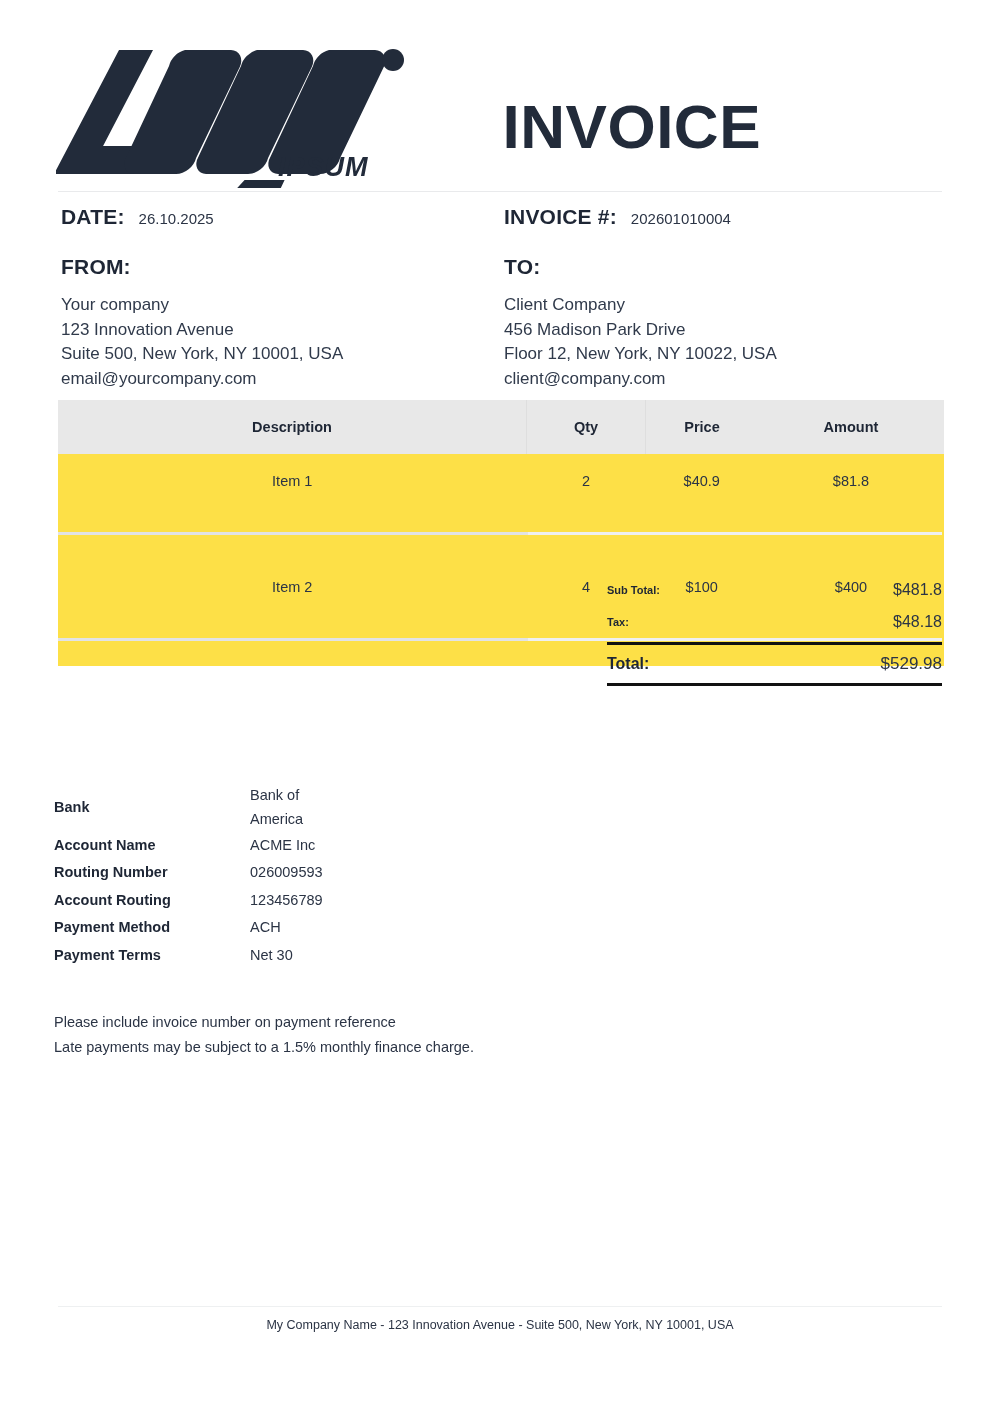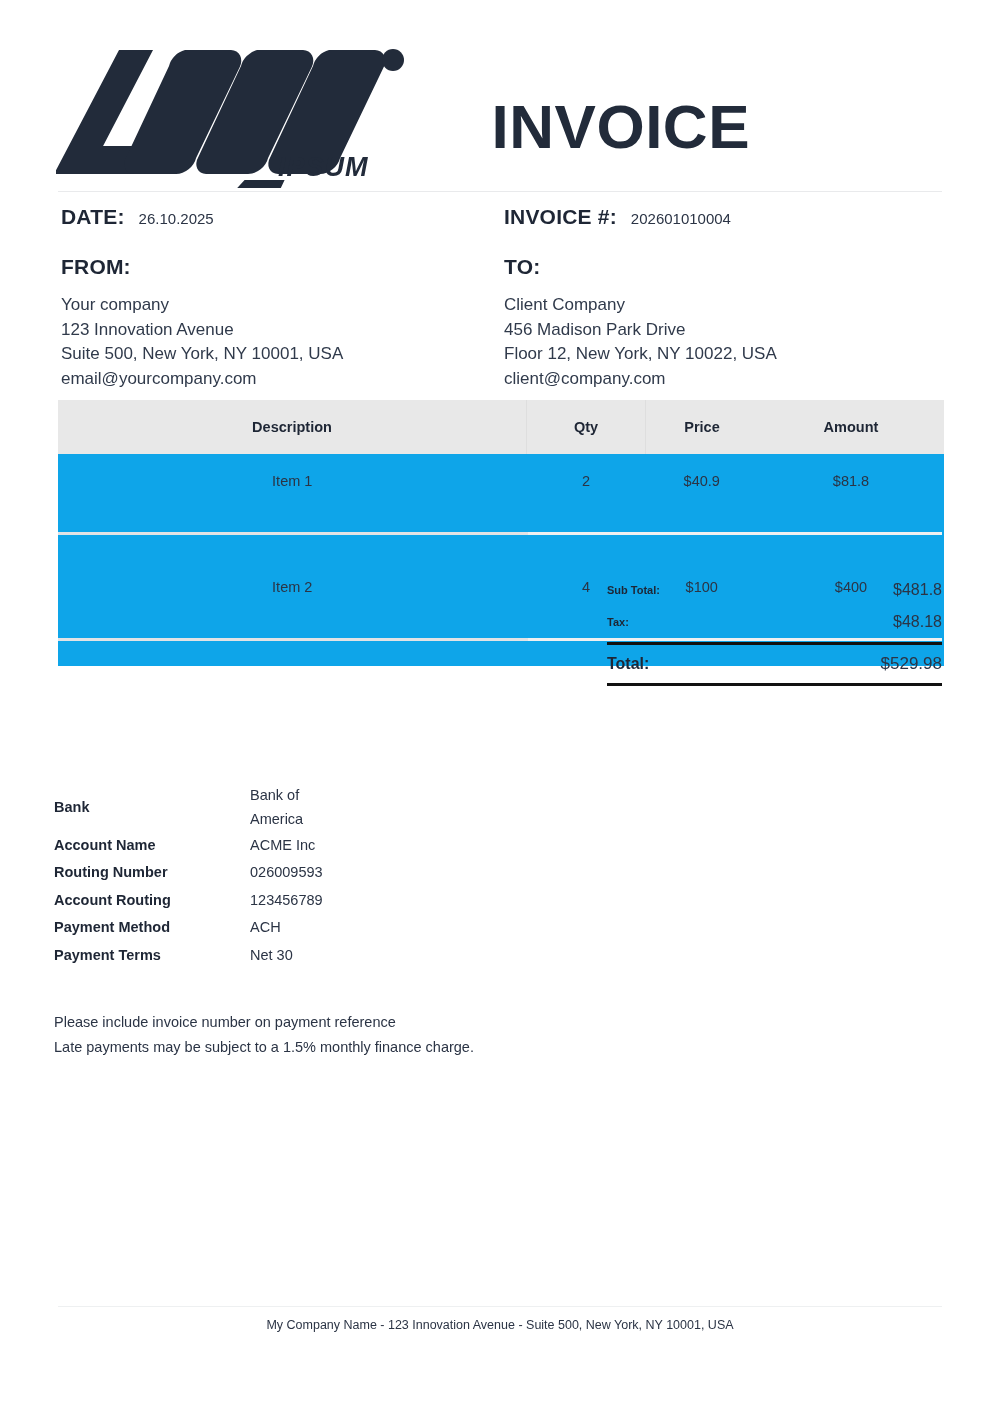--- a/index.html
+++ b/index.html
@@ -23,20 +23,21 @@
     box-sizing: border-box;
   }
 
   
   .header {
     position: absolute;
     left: 0;
     top: 0;
     width: 808px;
     height: 192px;
+    padding-left: 11px;
   }
 
   .logo {
     position: absolute;
     left: 56px;
     top: 38px;
     width: 350px;
     height: 150px;
   }
   .logo svg { display: block; }
@@ -136,21 +137,21 @@
   .items thead th.col-price{ width: 112px; border-left: 1px solid #dedede; }
   .items thead th.col-amt  { width: 186px; }
 
   .items tbody td {
     font-size: 14.5px;
     color: #2b3445;
     height: 53px;
     padding: 0;
     text-align: center;
     vertical-align: middle;
-    background: #0ea5e9;
+    background: #fde047;
   }
   .items tbody tr { position: relative; }
   .row-divider {
     height: 3px;
     padding: 0;
   }
   .row-divider .dv {
     height: 3px;
     width: 884px;
     background: linear-gradient(to right, #e2e3e5 0px, #e2e3e5 470px, #eff0f1 470px, #eff0f1 884px);

